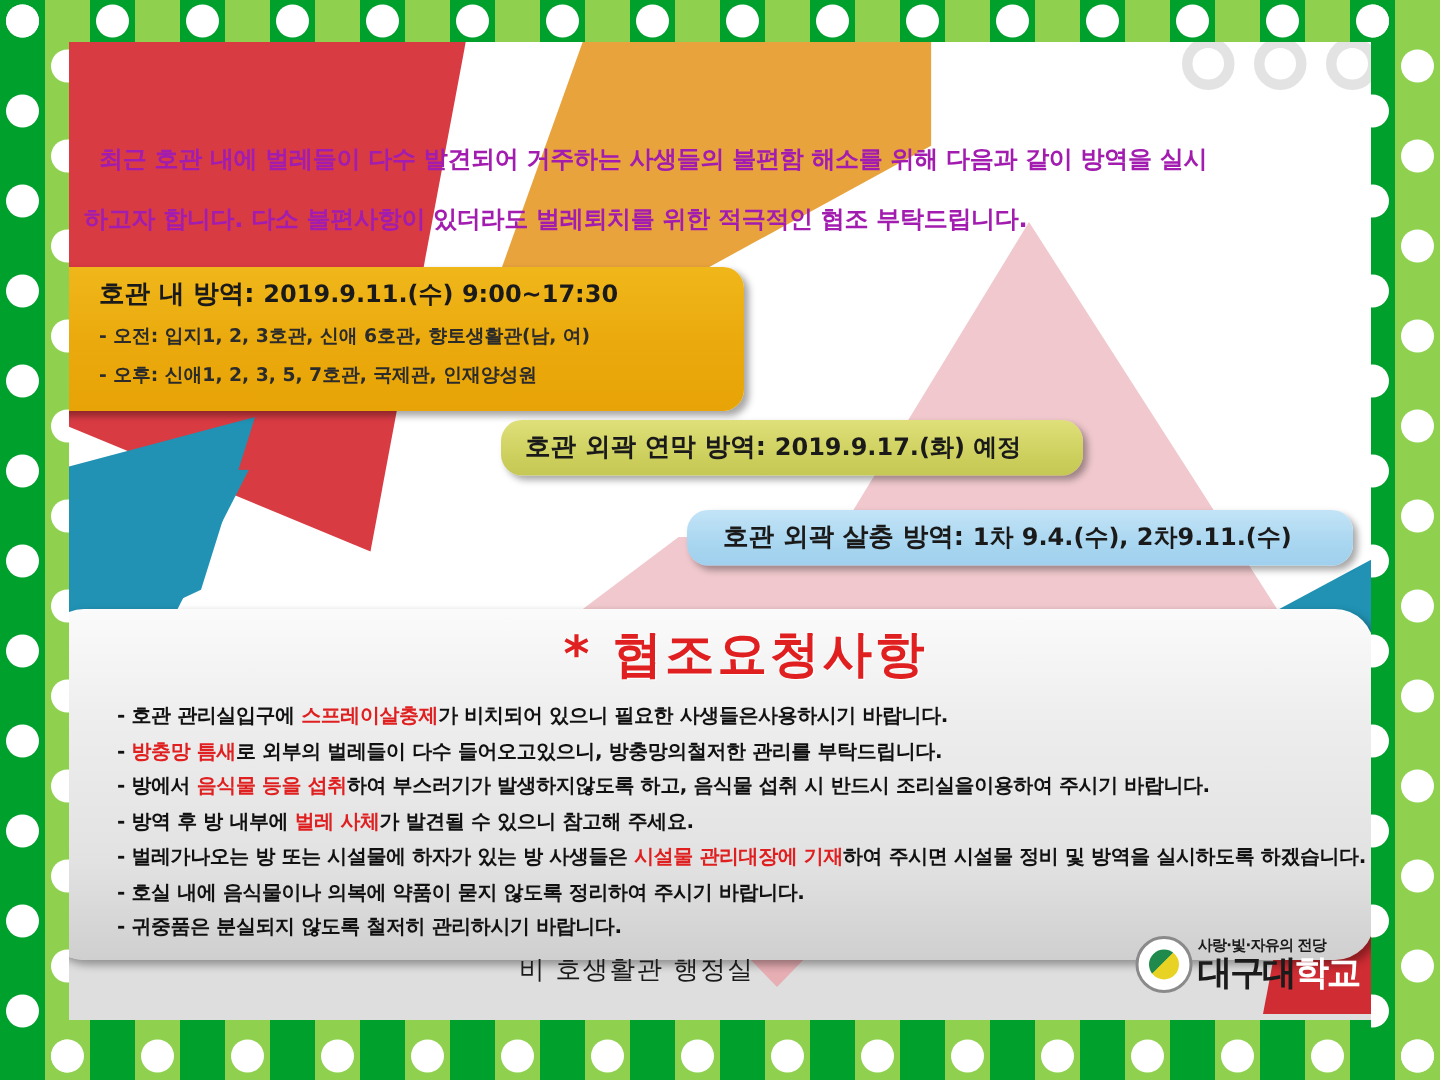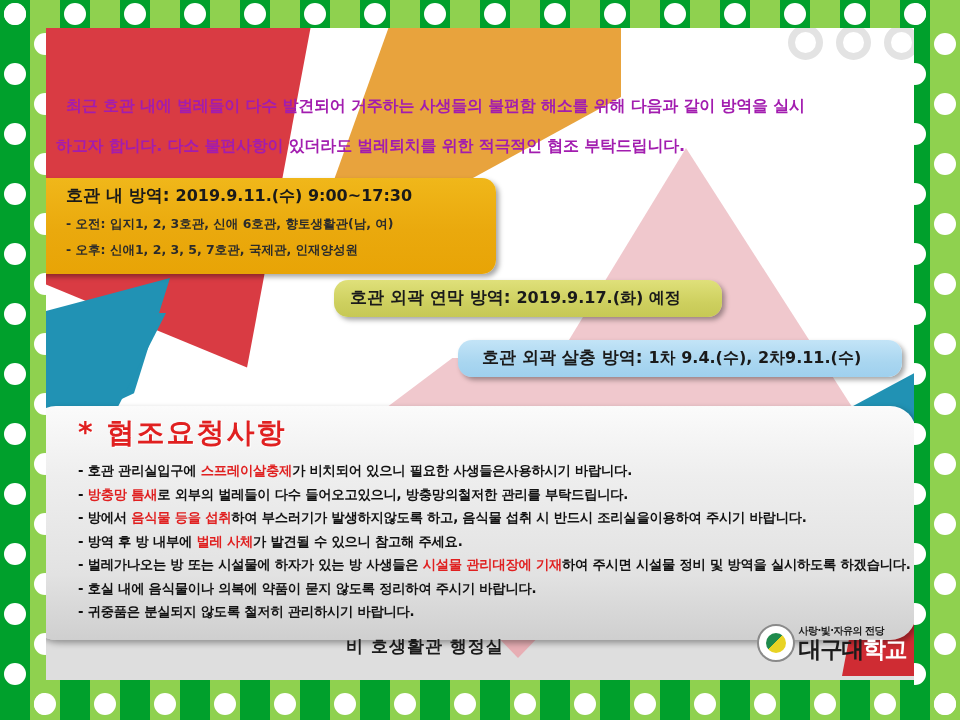--- a/index.html
+++ b/index.html
@@ -185,25 +185,26 @@
     position: absolute;
     left: -16px; top: 378px;
     width: 886px; height: 234px;
     background: linear-gradient(180deg, #fbfbfb 0%, #eeeeee 30%, #e2e2e2 72%, #cfcfcf 100%);
     border-radius: 26px;
     box-shadow: 3px 3px 6px rgba(0,0,0,.35);
     z-index: 14;
     padding: 8px 0 0 48px;
   }
   .panel-title {
-    font-size: 28px;
+    font-size: 33px;
     font-weight: bold;
     color: #e02020;
     letter-spacing: 2px;
     text-shadow: 1px 1px 0 #fff;
+    text-align: center;
   }
   .panel-list {
     margin-top: 7px;
     list-style: none;
   }
   .panel-list li {
     font-size: 13.3px;
     font-weight: bold;
     color: #111111;
     line-height: 23.5px;
@@ -218,21 +219,21 @@
     left: 0; bottom: -2px;
     width: 868px; height: 92px;
     background: #dedede;
     clip-path: polygon(10% 0%, 100% 0%, 100% 100%, 0% 100%, 0% 38%);
     z-index: 8;
   }
   .footer-text {
     position: absolute;
     left: 300px; bottom: 22px;
     font-size: 17px;
-    font-weight: bold;
+    font-weight: normal;
     color: #1b1b1b;
     letter-spacing: 1px;
     z-index: 16;
     white-space: nowrap;
   }
   .footer-pink {
     position: absolute;
     left: 408px; bottom: 22px;
     width: 128px; height: 66px;
     background: #e7aeb4;

